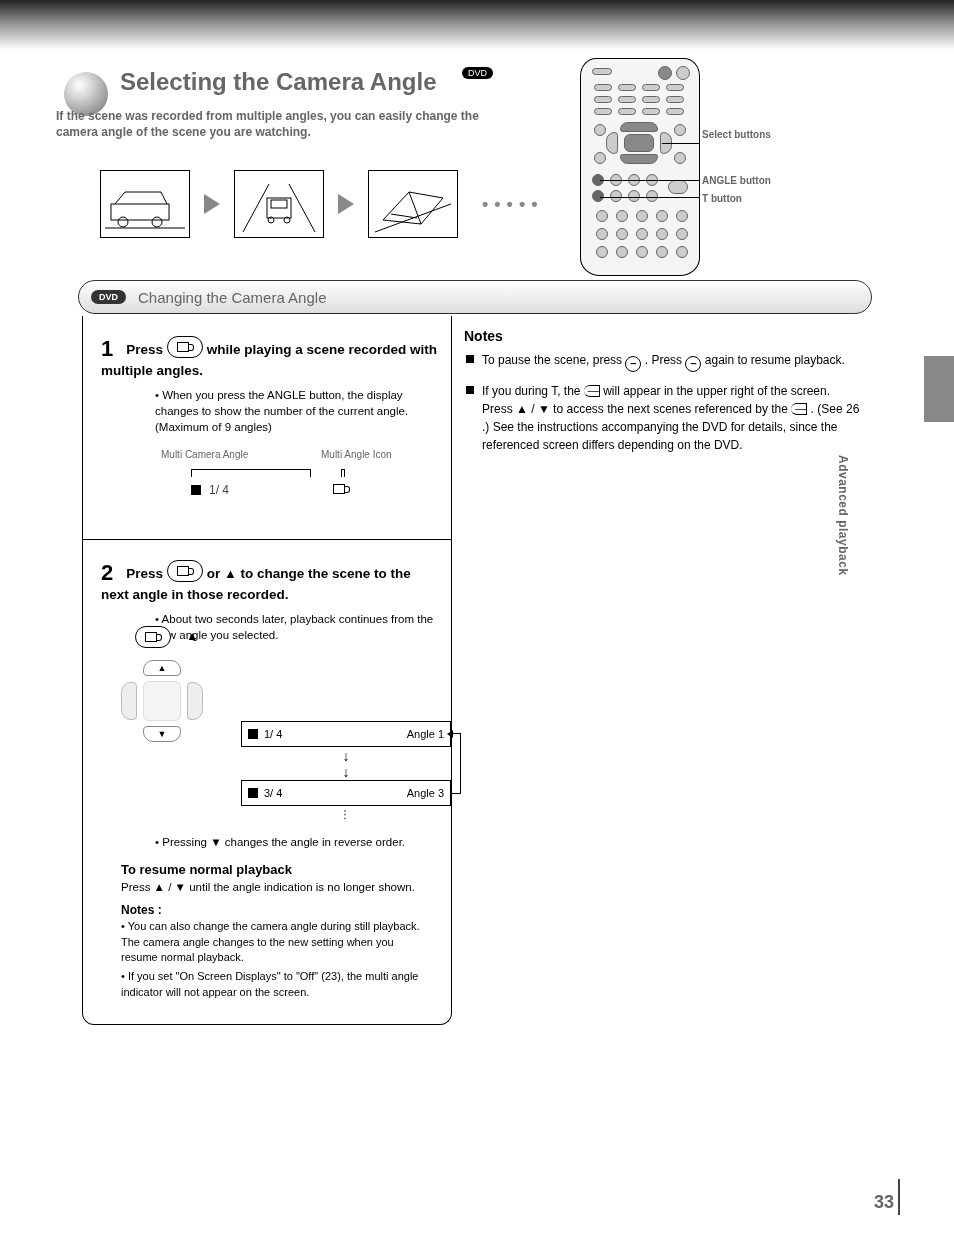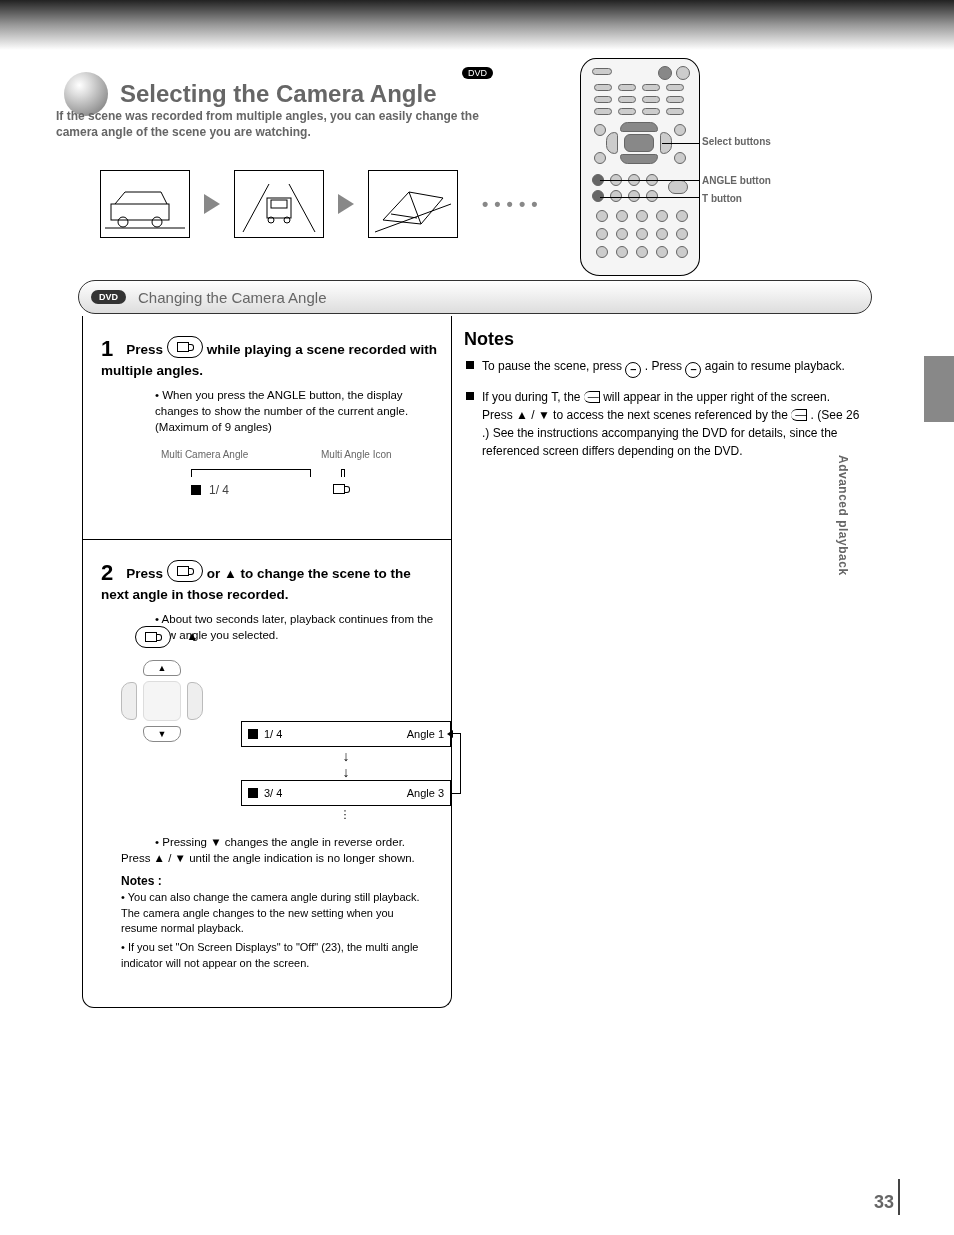--- a/index.html
+++ b/index.html
@@ -31,21 +31,20 @@
     border-radius: 50%;
     background: radial-gradient(circle at 35% 30%, #fff 0%, #ddd 25%, #999 70%, #666 100%);
   }
   .title-main {
     position: absolute;
     top: 8px;
     left: 64px;
     font-size: 24px;
     font-weight: bold;
     color: #666;
-    margin-top: 12px;
   }
   .indicator-tag {
     position: absolute;
     top: 67px;
     left: 462px;
     display: inline-block;
     font-size: 9px;
     background:#000;
     color:#fff;
     padding:1px 6px;
@@ -180,21 +179,21 @@
 
   
   .steps-outer {
     position:absolute;
     top: 316px;
     left: 82px;
     width: 370px;
     border:1px solid #000;
     border-top:none;
     border-radius: 0 0 12px 12px;
-    padding-bottom: 24px;
+    padding-bottom: 12px;
   }
   .step-section { padding: 20px 12px 12px 18px; position:relative; }
   .step-num {
     display:inline-block;
     width:22px;
     font-size: 22px; font-weight:bold; color:#000;
     vertical-align:top;
   }
   .step-heading {
     display:inline;
@@ -310,21 +309,21 @@
 
   
   .notes-col {
     position:absolute;
     top: 326px;
     left: 464px;
     width: 398px;
     font-size:12px;
     line-height:1.5;
   }
-  .notes-heading { font-weight:bold; font-size:18px; margin-bottom:4px;}
+  .notes-heading { font-weight:bold; font-size:14px; margin-bottom:4px;}
   .note-item { position:relative; padding-left:18px; margin-bottom:10px;}
   .note-item::before {
     content:""; position:absolute; left:2px; top:4px;
     width:8px; height:8px; background:#000;
   }
   .return-icon {
     display:inline-block;
     width:16px; height:12px;
     border:1.5px solid #000;
     border-radius: 6px 0 0 6px;
@@ -480,21 +479,21 @@
   <div class="btn-round" style="left:56px;top:170px;width:12px;height:12px;"></div>
   <div class="btn-round" style="left:76px;top:170px;width:12px;height:12px;"></div>
   <div class="btn-round" style="left:96px;top:170px;width:12px;height:12px;"></div>
   <div class="btn-round" style="left:16px;top:188px;width:12px;height:12px;"></div>
   <div class="btn-round" style="left:36px;top:188px;width:12px;height:12px;"></div>
   <div class="btn-round" style="left:56px;top:188px;width:12px;height:12px;"></div>
   <div class="btn-round" style="left:76px;top:188px;width:12px;height:12px;"></div>
   <div class="btn-round" style="left:96px;top:188px;width:12px;height:12px;"></div>
 </div>
 <div class="lead-line" style="top:143px; left:662px; width:38px;"></div>
-<div class="label-right" style="top:135px;text-align:right;">Select buttons</div>
+<div class="label-right" style="top:128px;text-align:right;">Select buttons</div>
 <div class="lead-line" style="top:180px; left:600px; width:100px;"></div>
 <div class="label-right" style="top:174px;">ANGLE button</div>
 <div class="lead-line" style="top:197px; left:600px; width:100px;"></div>
 <div class="label-right" style="top:192px;">T button</div>
 
 <div class="pill-bar">
   <span class="pill-tag">DVD</span>
   <span class="pill-title">Changing the Camera Angle</span>
 </div>
 
@@ -562,20 +561,21 @@
         <span style="margin-left:auto;font-size:11px;">Angle 3</span>
       </div>
       <div class="flow-arrow" style="font-size:11px; letter-spacing:2px;">⋮</div>
       <div class="flow-return"></div>
     </div>
 
     <div style="margin:16px 0 0 54px; font-size:11.5px;">
       • Pressing ▼ changes the angle in reverse order.
     </div>
 
+    <div style="margin:14px 0 0 20px; font-size:13px; font-weight:bold;">To resume normal playback</div>
     <div style="margin:4px 0 0 20px; font-size:11.5px;">
       <span>Press </span>
       ▲ / ▼
       <span> until the angle indication is no longer shown.</span>
     </div>
 
     <div style="margin:10px 0 0 20px; font-size:12px; font-weight:bold;">Notes :</div>
     <div style="margin:2px 12px 0 20px; font-size:11px; line-height:1.4;">• You can also change the camera angle during still playback. The camera angle changes to the new setting when you resume normal playback.</div>
     <div style="margin:4px 12px 0 20px; font-size:11px; line-height:1.4;">
       • If you set "On Screen Displays" to "Off" (<span>23</span>), the multi angle indicator will not appear on the screen.

